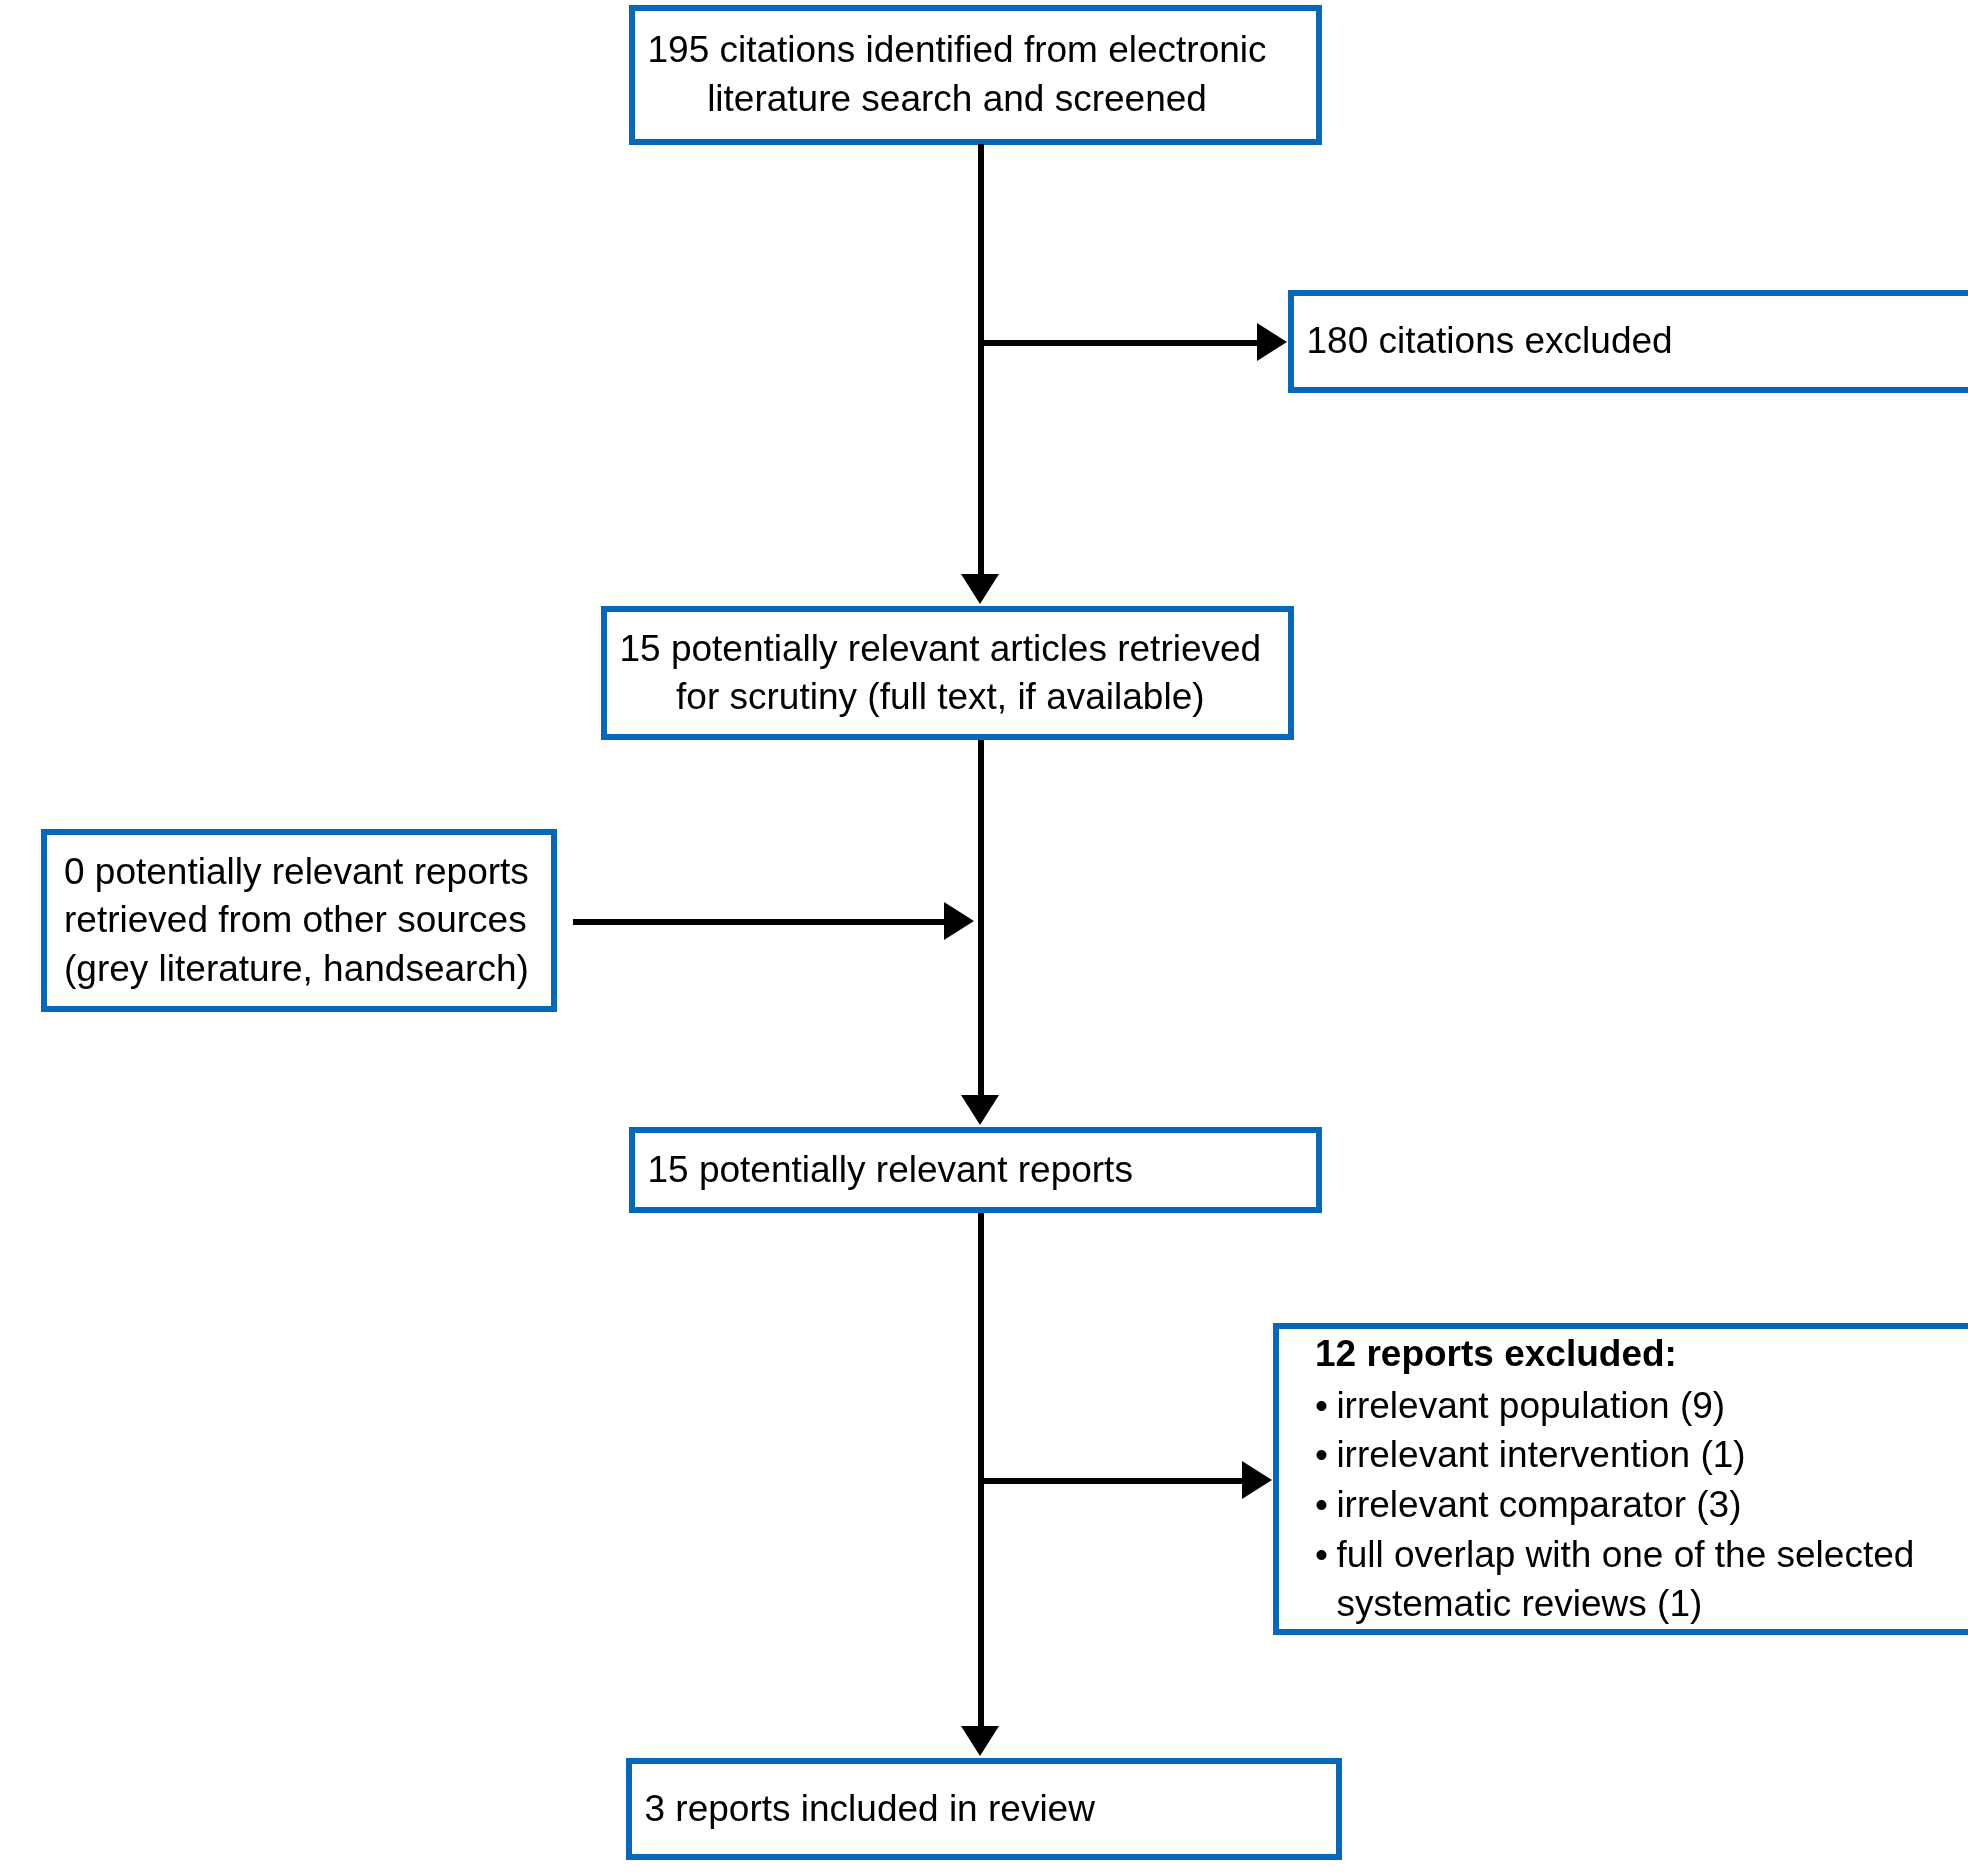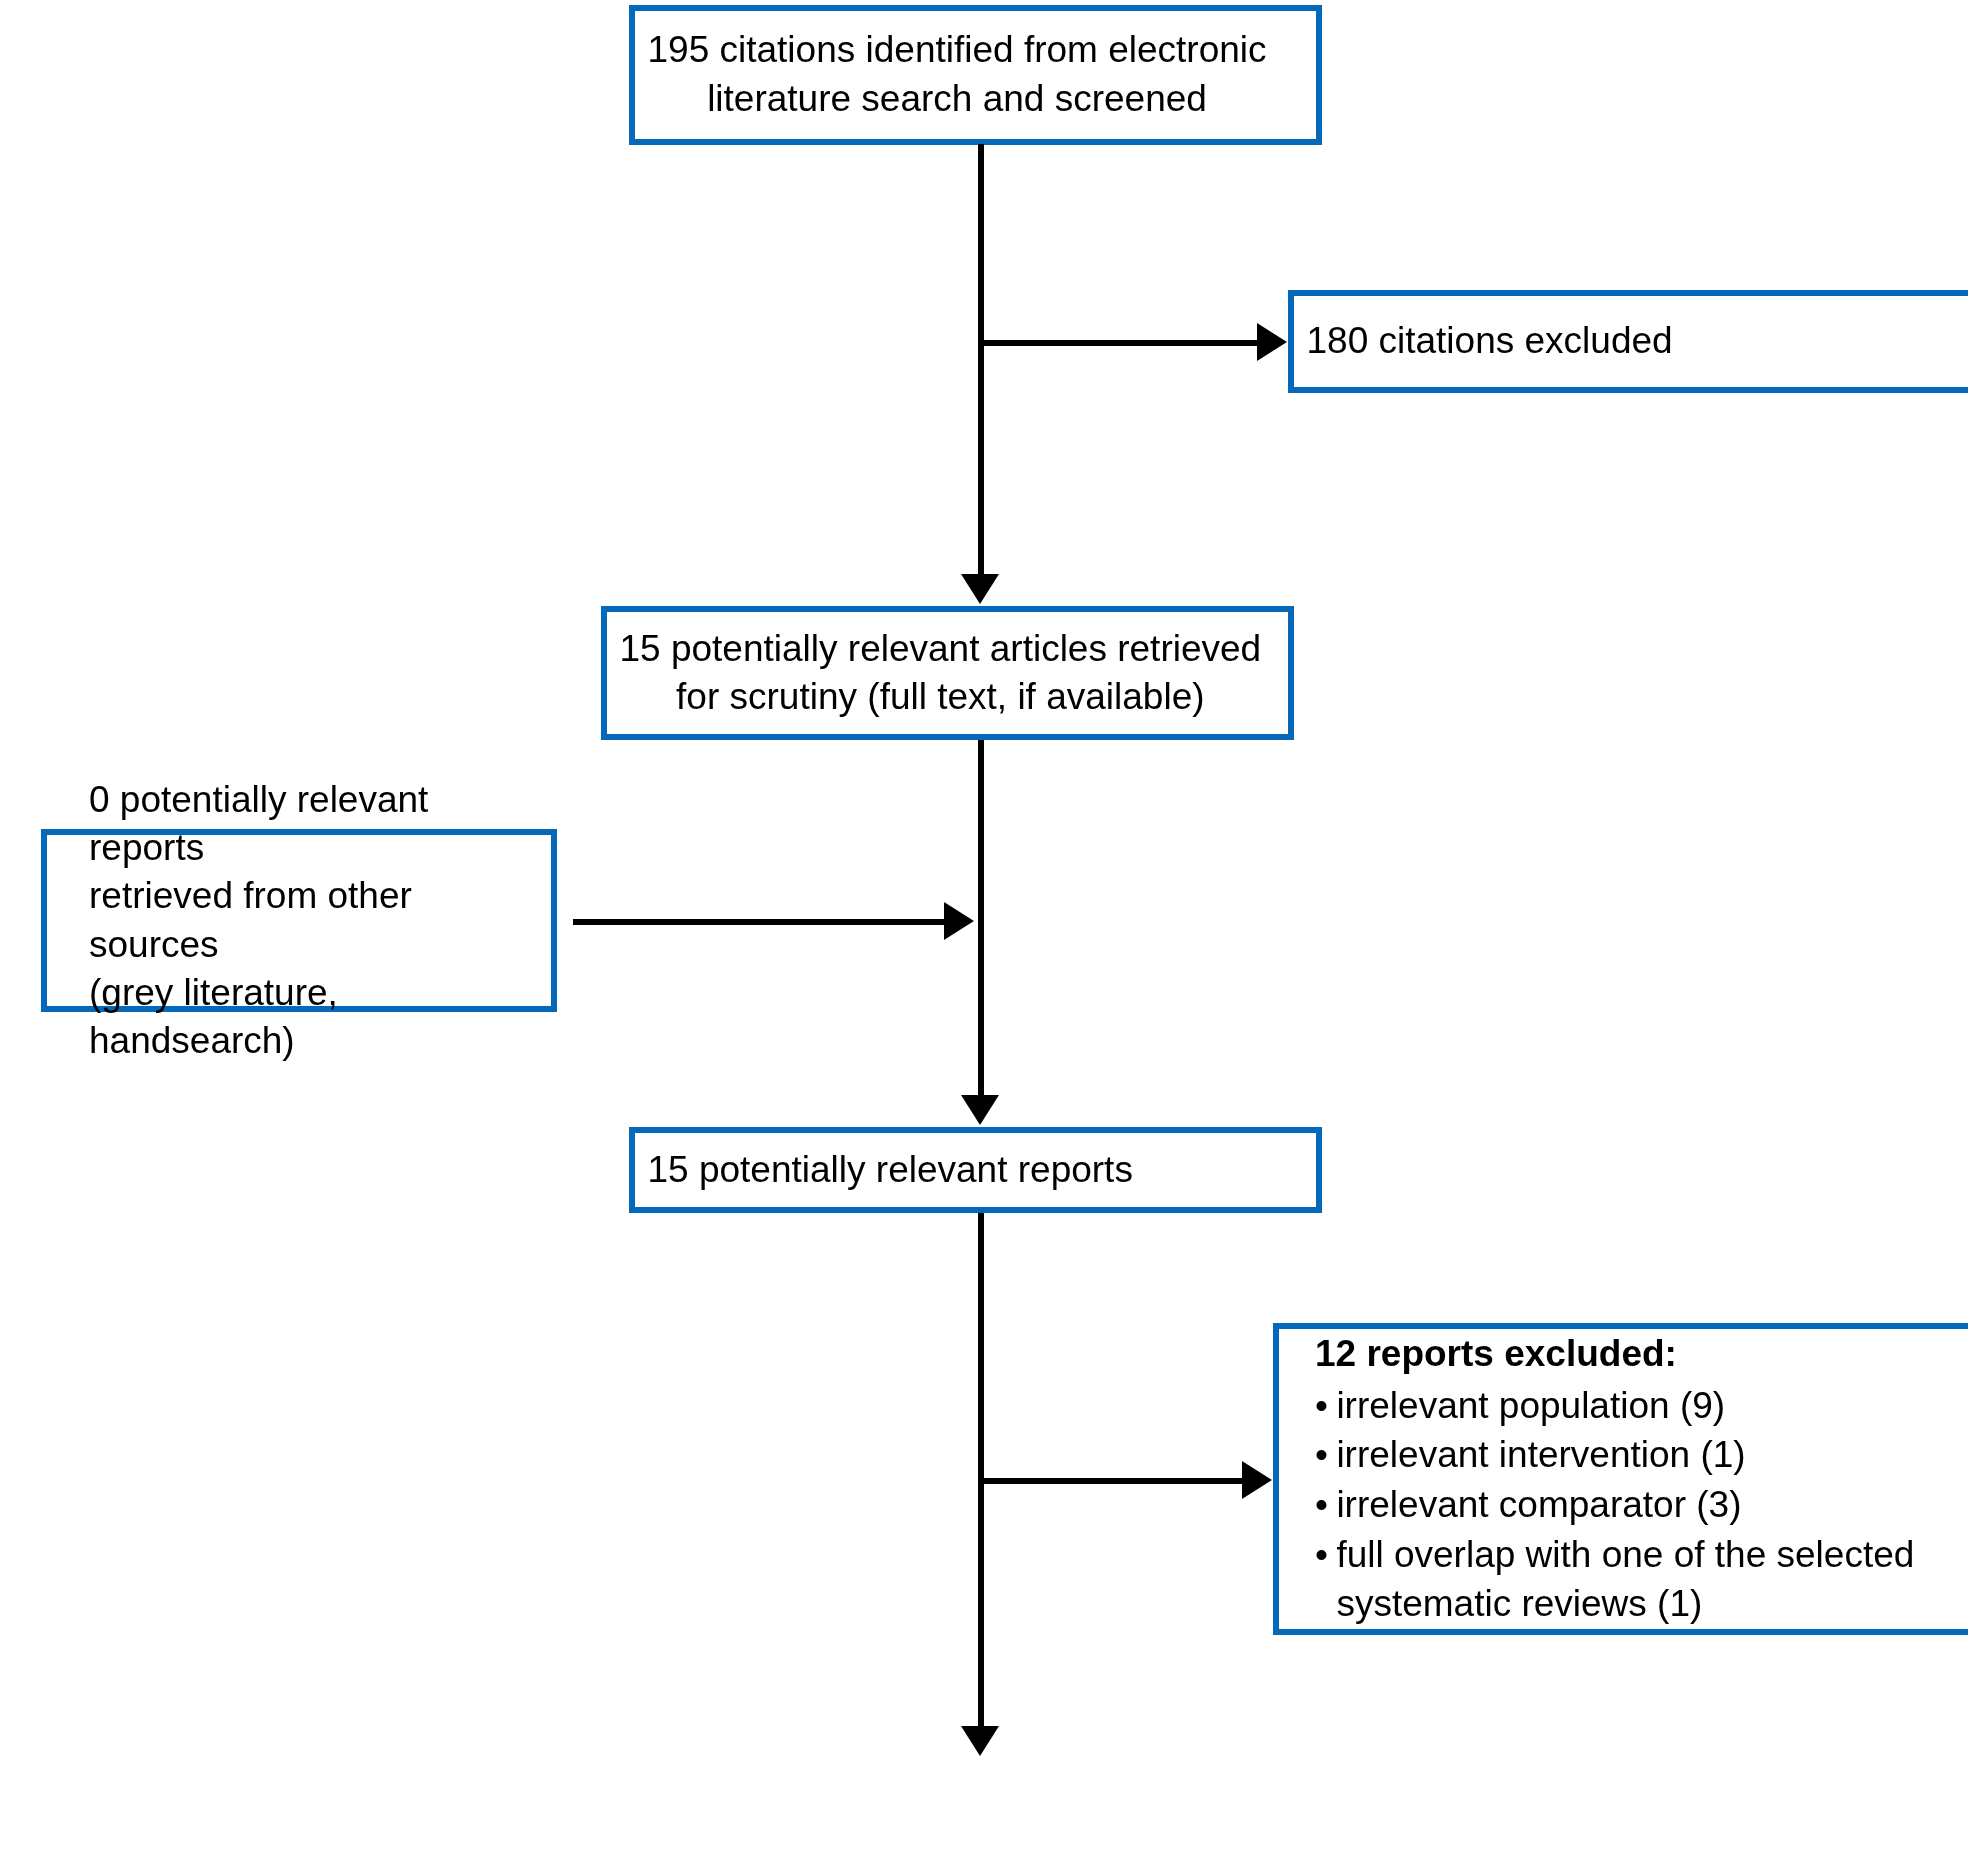--- a/index.html
+++ b/index.html
@@ -33,21 +33,21 @@
     line-height: 1.30;
     text-align: center;
     white-space: pre-line;
     padding: 0 12.5px;
   }
   .node.left-text {
     justify-content: flex-start;
   }
   .node.left-text .txt {
     text-align: left;
-    padding-left: 42px;
+    padding-left: 17px;
   }
 
   
   #node-identified   { left: 629px;  top: 4.5px;    width: 693px;  height: 140px; }
   #node-excluded-cit { left: 1288px; top: 290px;  width: 704px;  height: 103px; }
   #node-retrieved    { left: 601px;  top: 606px;  width: 693px;  height: 134px; }
   #node-other-src    { left: 41px;   top: 829px;  width: 516px;  height: 183px; }
   #node-reports      { left: 629px;  top: 1127px; width: 693px;  height: 86px;  }
   #node-excluded-rep { left: 1273px; top: 1323px; width: 713px;  height: 312px; }
   #node-included     { left: 626px;  top: 1758px; width: 716px;  height: 102px; }
@@ -171,15 +171,18 @@
       </div>
 
       <div class="excl-item">
         <span class="excl-bullet">•</span>
         <span class="excl-text" style="white-space: pre-line;">full overlap with one of the selected
 systematic reviews (1)</span>
       </div>
     </div>
   </div>
 
+  <div class="node" id="node-included">
+    <span class="txt">3 reports included in review</span>
+  </div>
 
 </div>
 
 
 </body></html>

